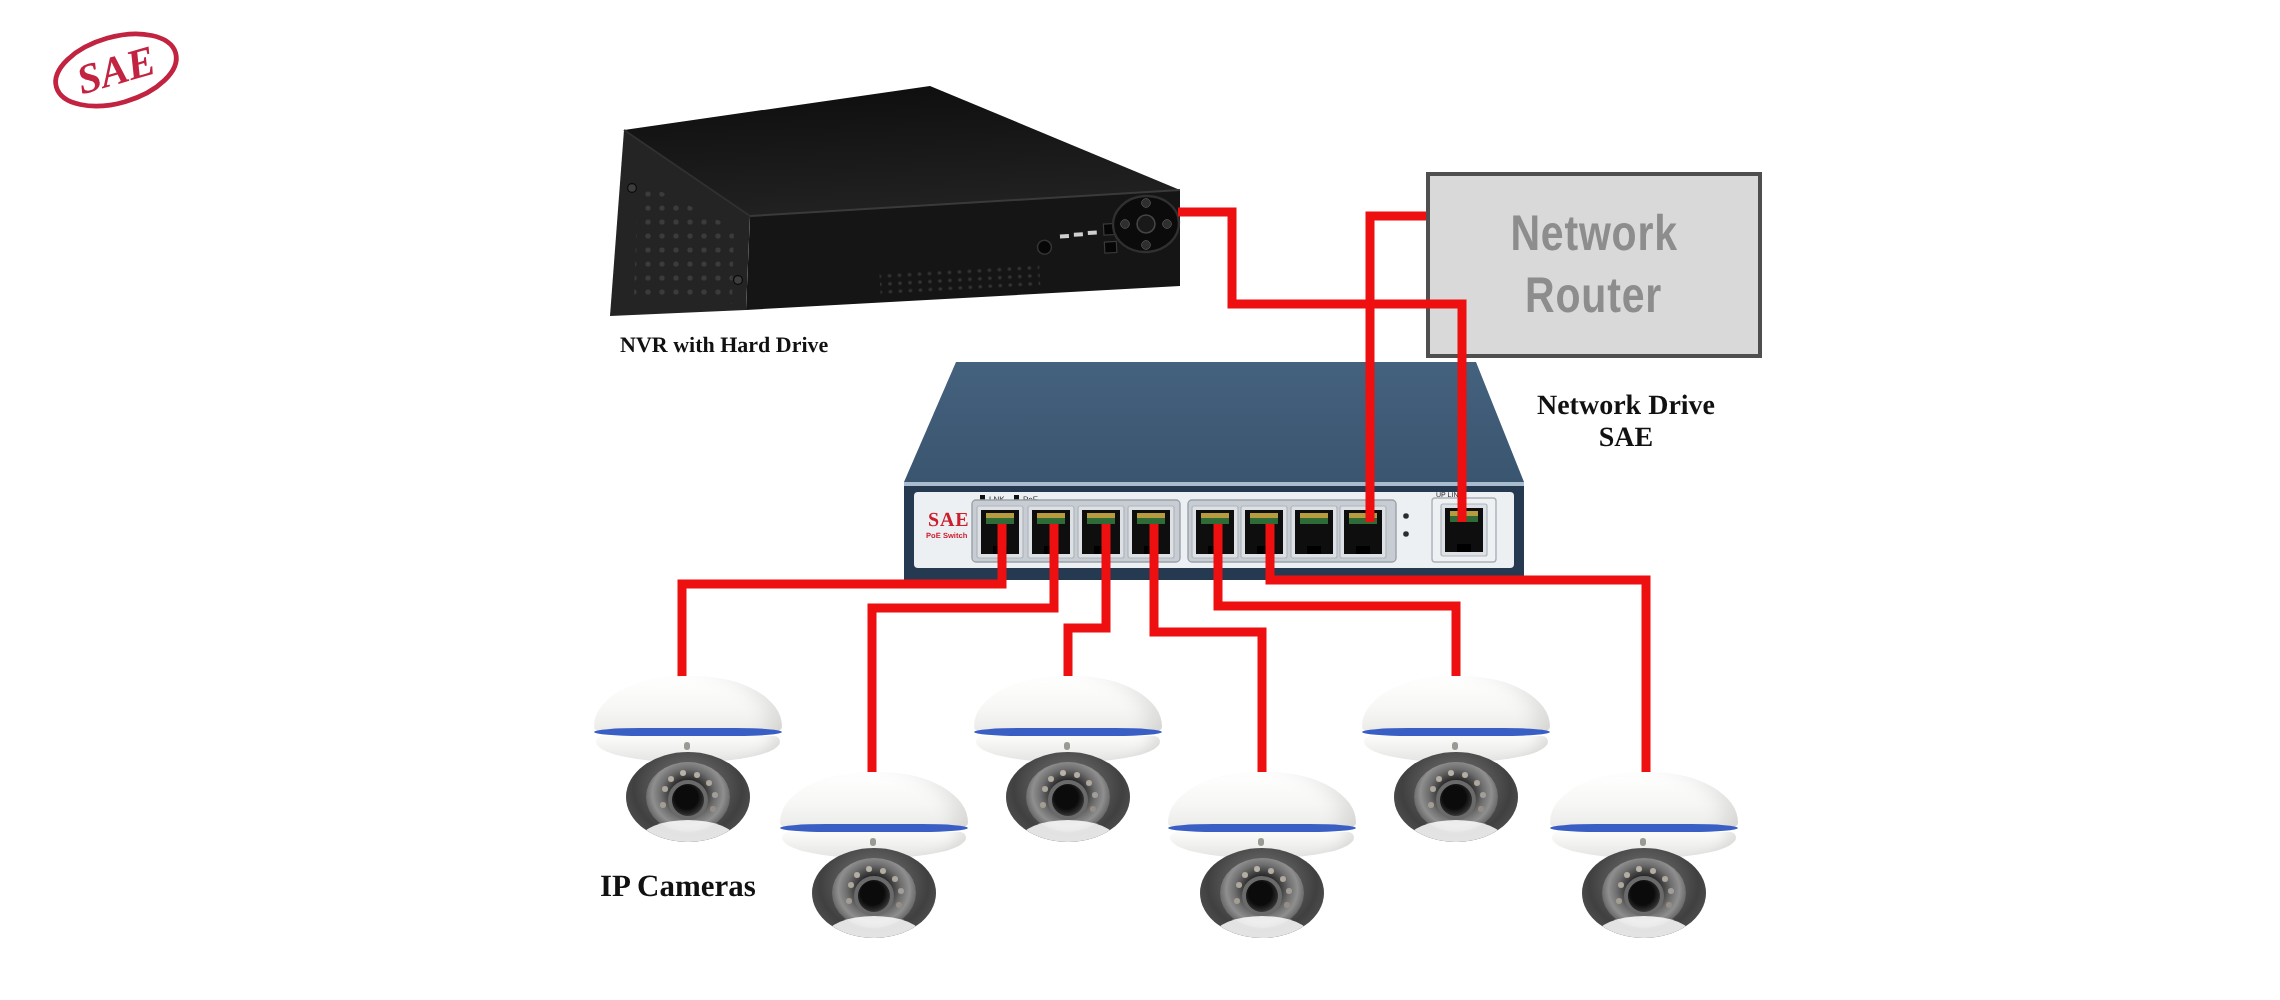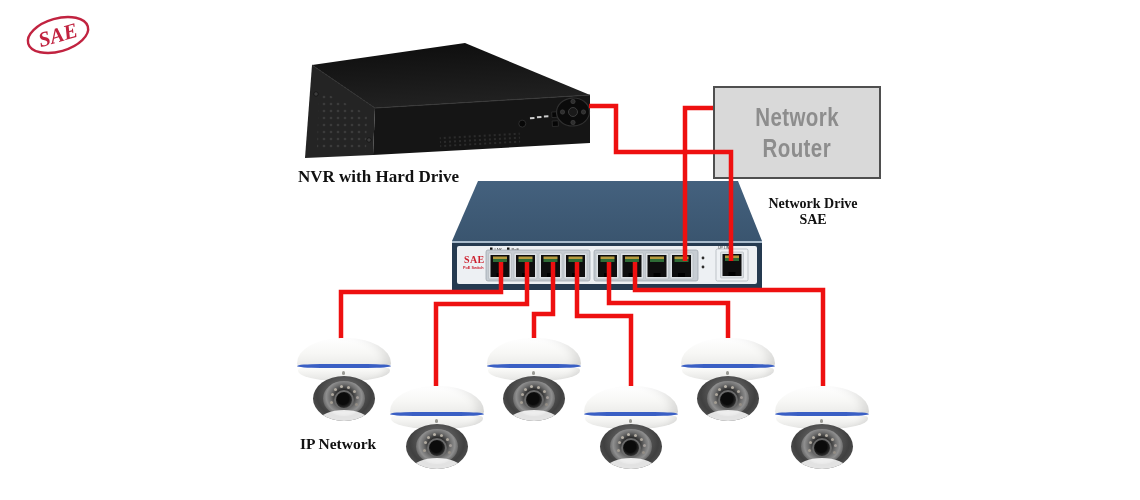--- a/index.html
+++ b/index.html
@@ -13,21 +13,21 @@
 
   
   .router{left:713px;top:52px;width:168px;height:93px;background:var(--router_fill,#d9d9d9);
           border:2px solid var(--router_border,#4f4f4f);box-sizing:border-box;
           display:flex;flex-direction:column;align-items:center;justify-content:center;margin-top:34px;}
   .router .rline{font-family:"Liberation Sans",sans-serif;font-weight:bold;font-size:25px;
           line-height:31px;color:var(--router_text,#8d8d8d);transform:scaleX(.82);
           letter-spacing:.5px;}
 
   
-  .nvr-label{left:298px;top:167px;font-size:17px;}
+  .nvr-label{left:310px;top:167px;font-size:11px;}
   .switch-label{left:748px;top:196px;width:130px;text-align:center;font-size:14px;line-height:16px;}
   .cam-label{left:300px;top:435px;font-size:15.5px;}
 
   
   .sw-brand{fill:var(--brand_red,#cc1f2d);font:bold 10px "Liberation Serif",serif;letter-spacing:.4px;}
   .sw-brand-sub{fill:var(--brand_red,#cc1f2d);font:bold 3.8px "Liberation Sans",sans-serif;}
   .sw-tiny{fill:#1c1c1c;font:4px "Liberation Sans",sans-serif;}
 
   
   .cables{position:absolute;left:0;top:0;z-index:5;}
@@ -157,21 +157,21 @@
     <text x="278" y="70.5" class="sw-tiny" style="font-size:3.5px">UP LINK</text>
     <rect x="276" y="71" width="32" height="32" rx="1.5" fill="#eef1f4" stroke="#a9b0b6" stroke-width="0.7"></rect>
     <use href="#jack" x="280.5" y="74"></use>
   </svg>
 
   <div class="lbl nvr-label">NVR with Hard Drive</div>
   <div class="lbl switch-label">
     <div>Network Drive</div>
     <div>SAE</div>
   </div>
-  <div class="lbl cam-label">IP Network</div>
+  <div class="lbl cam-label">IP Cameras</div>
 
   <svg class="cables" width="1140" height="500" viewBox="0 0 1140 500">
     <polyline class="cable" points="501,262 501,292 341,292 341,345"></polyline>
     <polyline class="cable" points="527,262 527,304 436,304 436,393"></polyline>
     <polyline class="cable" points="553,262 553,314 534,314 534,345"></polyline>
     <polyline class="cable" points="577,262 577,316 631,316 631,393"></polyline>
     <polyline class="cable" points="609,262 609,303 728,303 728,345"></polyline>
     <polyline class="cable" points="635,262 635,290 823,290 823,393"></polyline>
     <polyline class="cable" points="713,108 685,108 685,261"></polyline>
     <polyline class="cable" points="589,106 616,106 616,152 731,152 731,261"></polyline>

